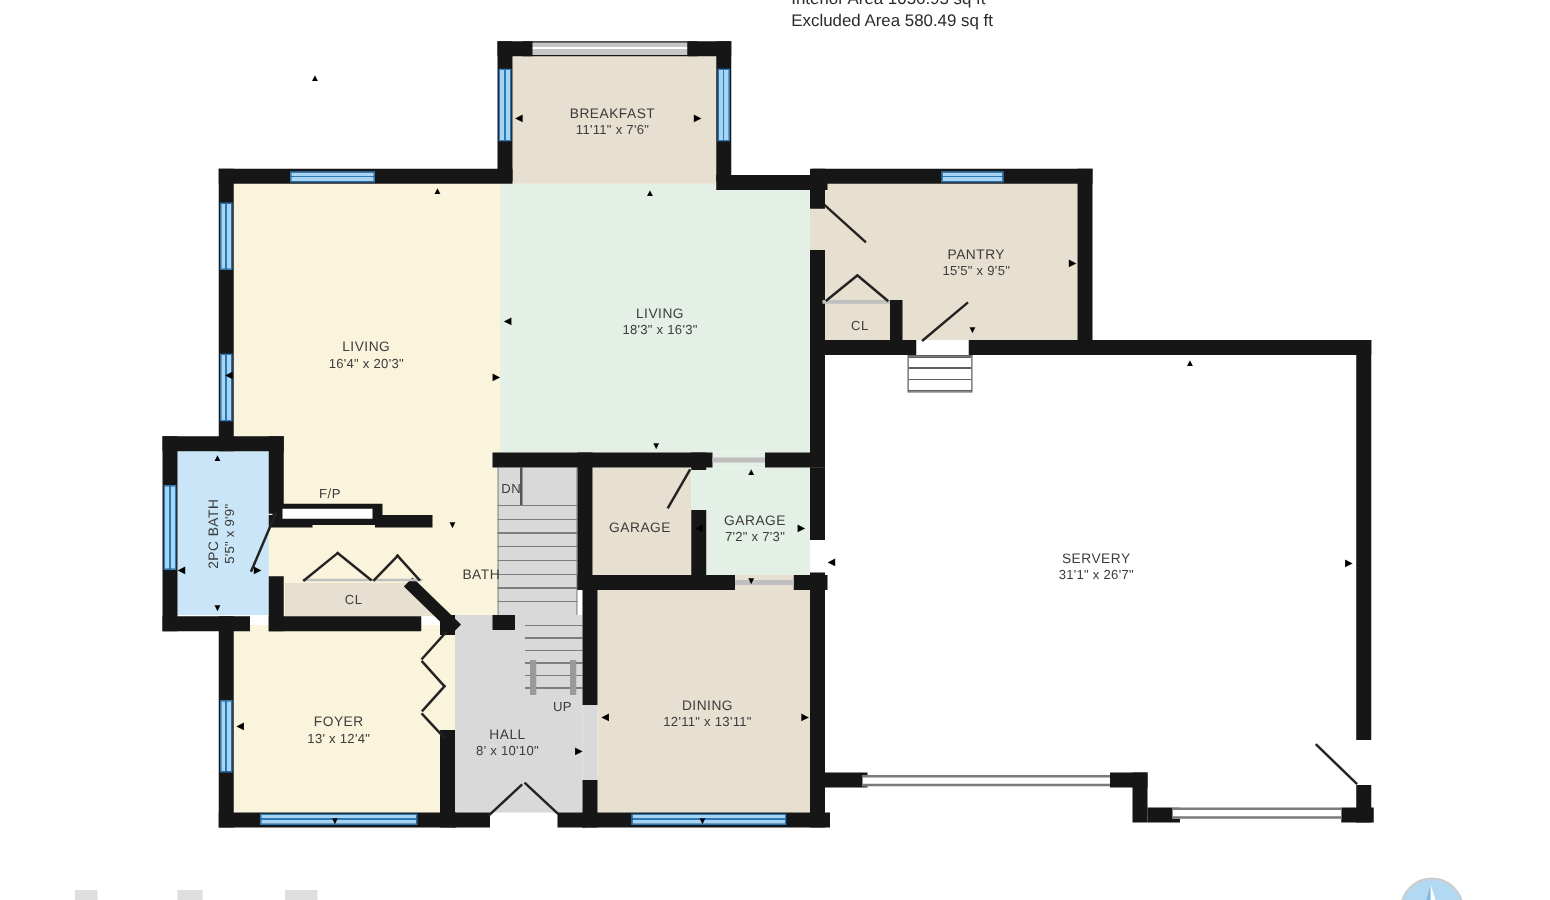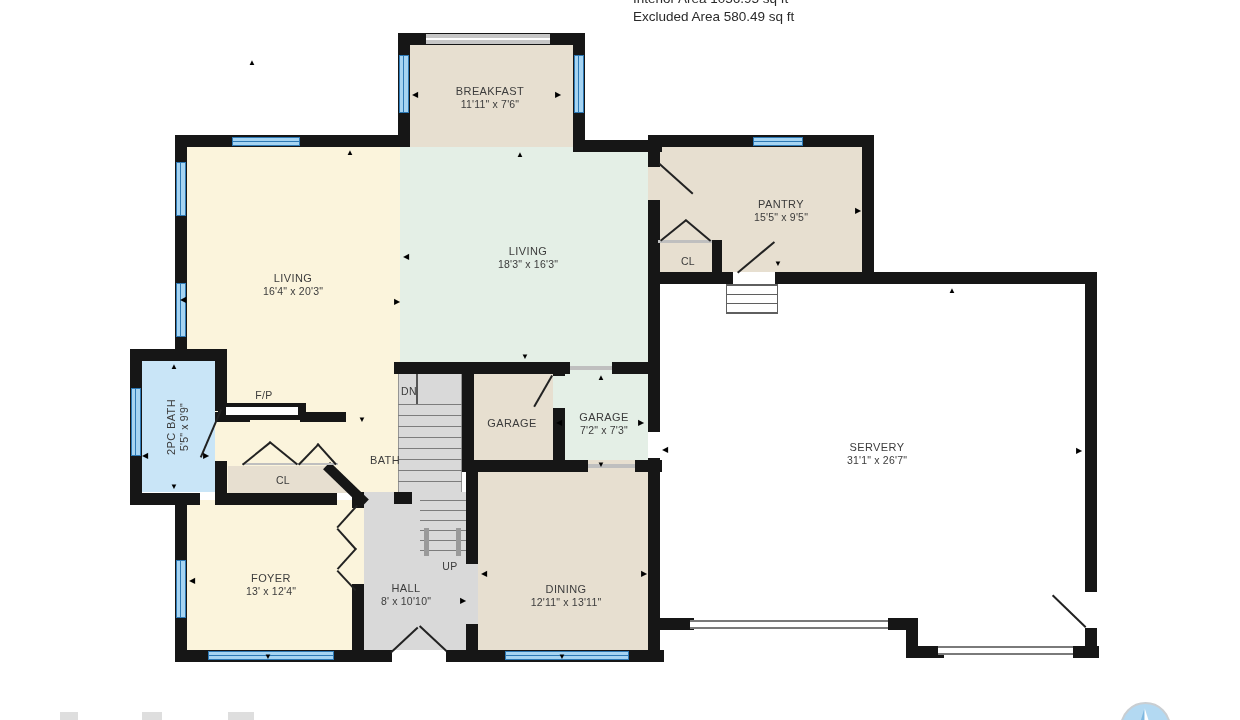--- a/index.html
+++ b/index.html
@@ -236,21 +236,21 @@
     <div>CL</div>
   </div>
   <div class="lab" style="left:271px;top:585px">
     <div>FOYER</div>
     <div class="dims">13' x 12'4"</div>
   </div>
   <div class="lab" style="left:406px;top:595px">
     <div>HALL</div>
     <div class="dims">8' x 10'10"</div>
   </div>
-  <div class="lab" style="left:566px;top:596px">
+  <div class="lab" style="left:566px;top:572px">
     <div>DINING</div>
     <div class="dims">12'11" x 13'11"</div>
   </div>
   <div class="lab small" style="left:264px;top:396px">
     <div>F/P</div>
   </div>
   <div class="lab small" style="left:409px;top:392px">
     <div>DN</div>
   </div>
   <div class="lab small" style="left:450px;top:567px">

